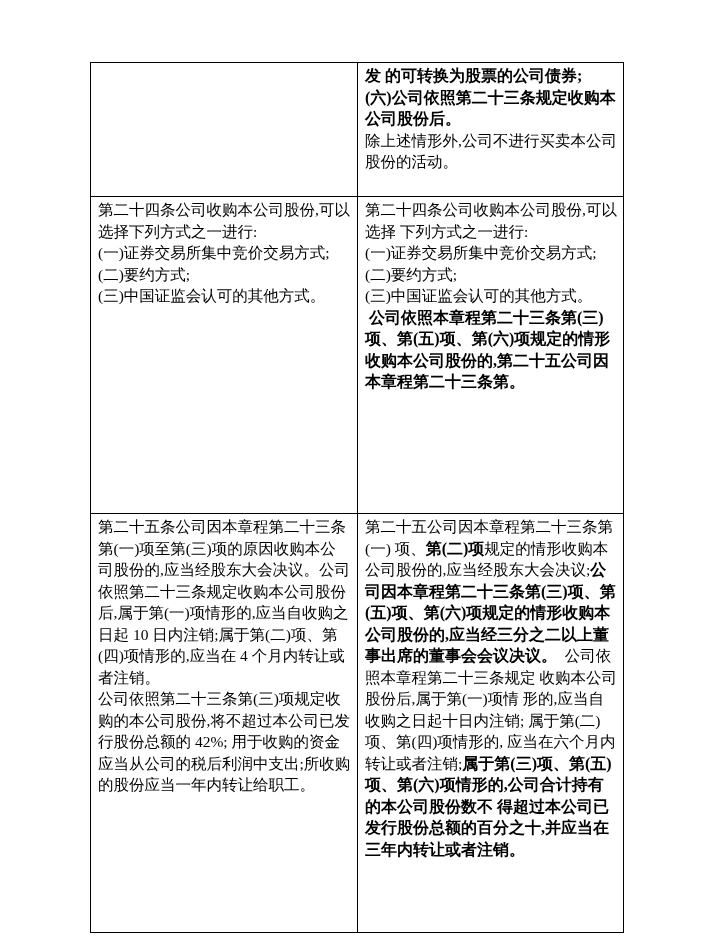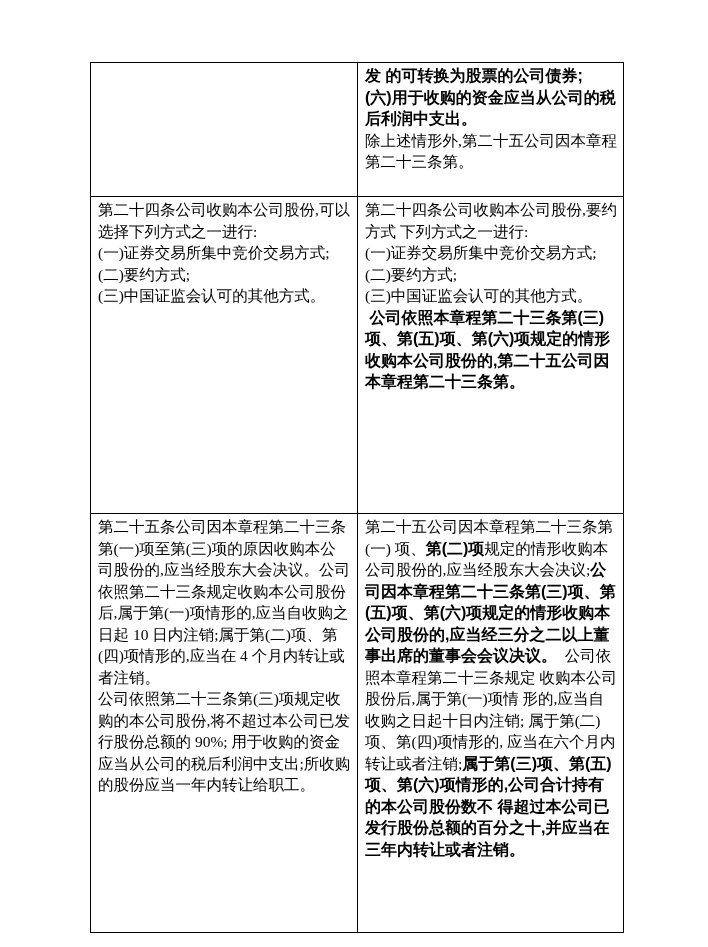--- a/index.html
+++ b/index.html
@@ -37,63 +37,63 @@
   .para {
     white-space: pre-wrap;
     word-break: break-all;
     margin: 0;
   }
   .run {
     font-family: "Liberation Serif", serif;
     font-weight: 400;
   }
   .run.b {
-    font-family: Liberation Sans, sans-serif;
+    font-family: Liberation Serif, serif;
     font-weight: 700;
     font-size: 16px;
     text-align: right;
   }
 </style>
 </head>
 <body>
 
 <div class="page">
   <table class="cmp-table">
     <colgroup>
       <col style="width:267px">
       <col style="width:266px">
     </colgroup>
     <tbody>
       <tr class="row-1">
         <td></td>
         <td>
             <div class="para"><span class="run b">发 的可转换为股票的公司债券;</span></div>
-            <div class="para"><span class="run b">(六)用于收购的资金应当从公司的税后利润中支出。</span></div>
-            <div class="para"><span class="run">除上述情形外,第二十五公司因本章程第二十三条第。</span></div>
+            <div class="para"><span class="run b">(六)公司依照第二十三条规定收购本公司股份后。</span></div>
+            <div class="para"><span class="run">除上述情形外,公司不进行买卖本公司股份的活动。</span></div>
           </td>
       </tr>
       <tr class="row-2">
         <td>
             <div class="para"><span class="run">第二十四条公司收购本公司股份,可以选择下列方式之一进行:</span></div>
             <div class="para"><span class="run">(一)证券交易所集中竞价交易方式;</span></div>
             <div class="para"><span class="run">(二)要约方式;</span></div>
             <div class="para"><span class="run">(三)中国证监会认可的其他方式。</span></div>
           </td>
         <td>
-            <div class="para"><span class="run">第二十四条公司收购本公司股份,要约方式 下列方式之一进行:</span></div>
+            <div class="para"><span class="run">第二十四条公司收购本公司股份,可以选择 下列方式之一进行:</span></div>
             <div class="para"><span class="run">(一)证券交易所集中竞价交易方式;</span></div>
             <div class="para"><span class="run">(二)要约方式;</span></div>
             <div class="para"><span class="run">(三)中国证监会认可的其他方式。</span></div>
             <div class="para"><span class="run b"> 公司依照本章程第二十三条第(三)项、第(五)项、第(六)项规定的情形收购本公司股份的,第二十五公司因本章程第二十三条第。</span></div>
           </td>
       </tr>
       <tr class="row-3">
         <td>
             <div class="para"><span class="run">第二十五条公司因本章程第二十三条第(一)项至第(三)项的原因收购本公司股份的,应当经股东大会决议。公司依照第二十三条规定收购本公司股份后,属于第(一)项情形的,应当自收购之日起 10 日内注销;属于第(二)项、第(四)项情形的,应当在 4 个月内转让或者注销。</span></div>
-            <div class="para"><span class="run">公司依照第二十三条第(三)项规定收购的本公司股份,将不超过本公司已发行股份总额的 90%; 用于收购的资金应当从公司的税后利润中支出;所收购的股份应当一年内转让给职工。</span></div>
+            <div class="para"><span class="run">公司依照第二十三条第(三)项规定收购的本公司股份,将不超过本公司已发行股份总额的 42%; 用于收购的资金应当从公司的税后利润中支出;所收购的股份应当一年内转让给职工。</span></div>
           </td>
         <td>
             <div class="para"><span class="run">第二十五公司因本章程第二十三条第(一) 项、</span><span class="run b">第(二)项</span><span class="run">规定的情形收购本公司股份的,应当经股东大会决议;</span><span class="run b">公司因本章程第二十三条第(三)项、第(五)项、第(六)项规定的情形收购本公司股份的,应当经三分之二以上董事出席的董事会会议决议。</span><span class="run">  公司依照本章程第二十三条规定 收购本公司股份后,属于第(一)项情 形的,应当自收购之日起十日内注销; 属于第(二)项、第(四)项情形的, 应当在六个月内转让或者注销;</span><span class="run b">属于第(三)项、第(五)项、第(六)项情形的,公司合计持有的本公司股份数不 得超过本公司已发行股份总额的百分之十,并应当在三年内转让或者注销。</span></div>
           </td>
       </tr>
     </tbody>
   </table>
 </div>
 
 </body></html>

